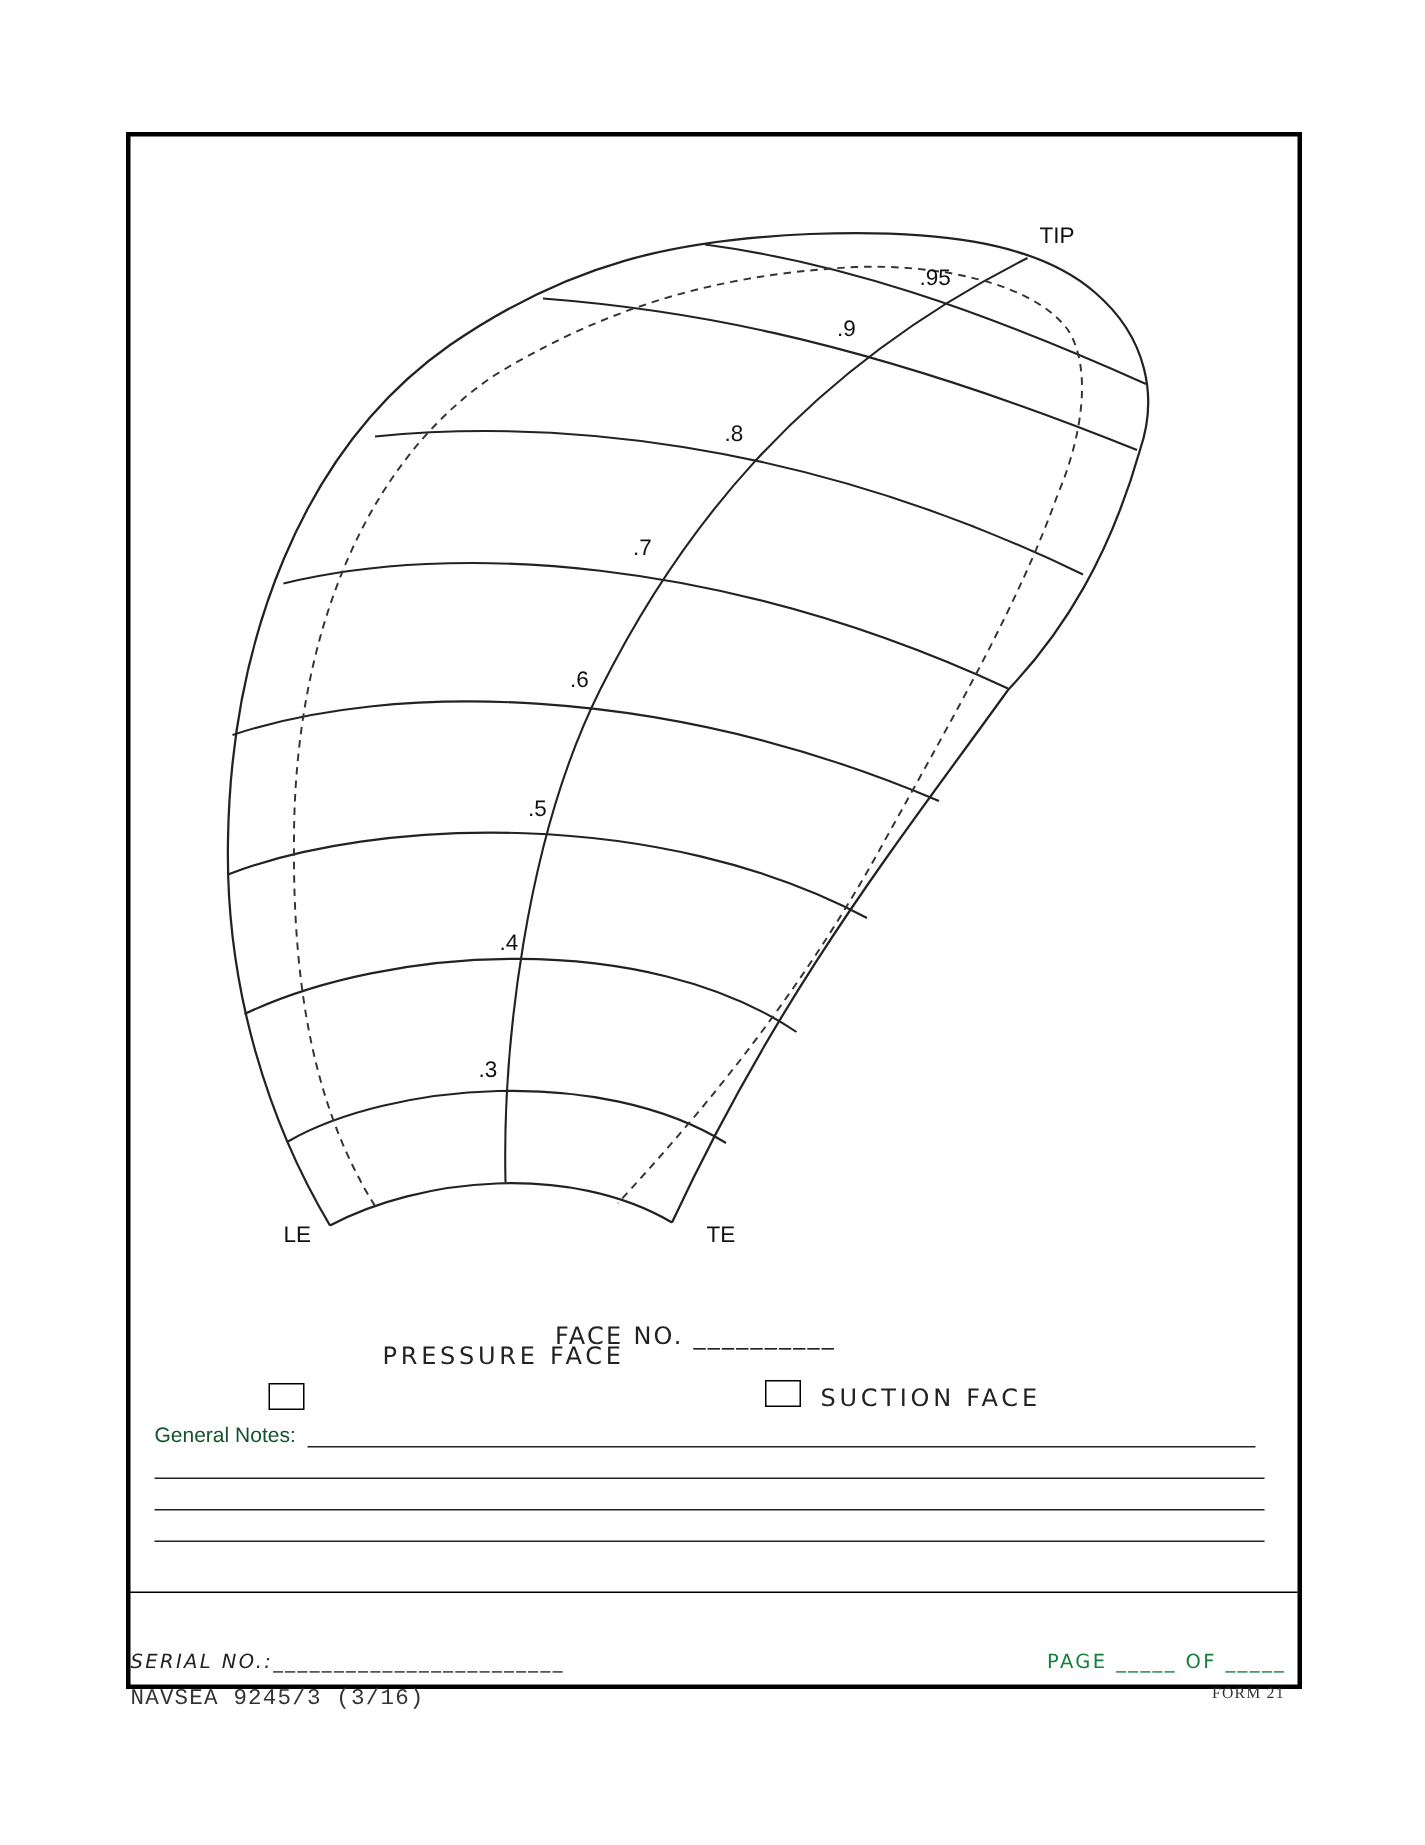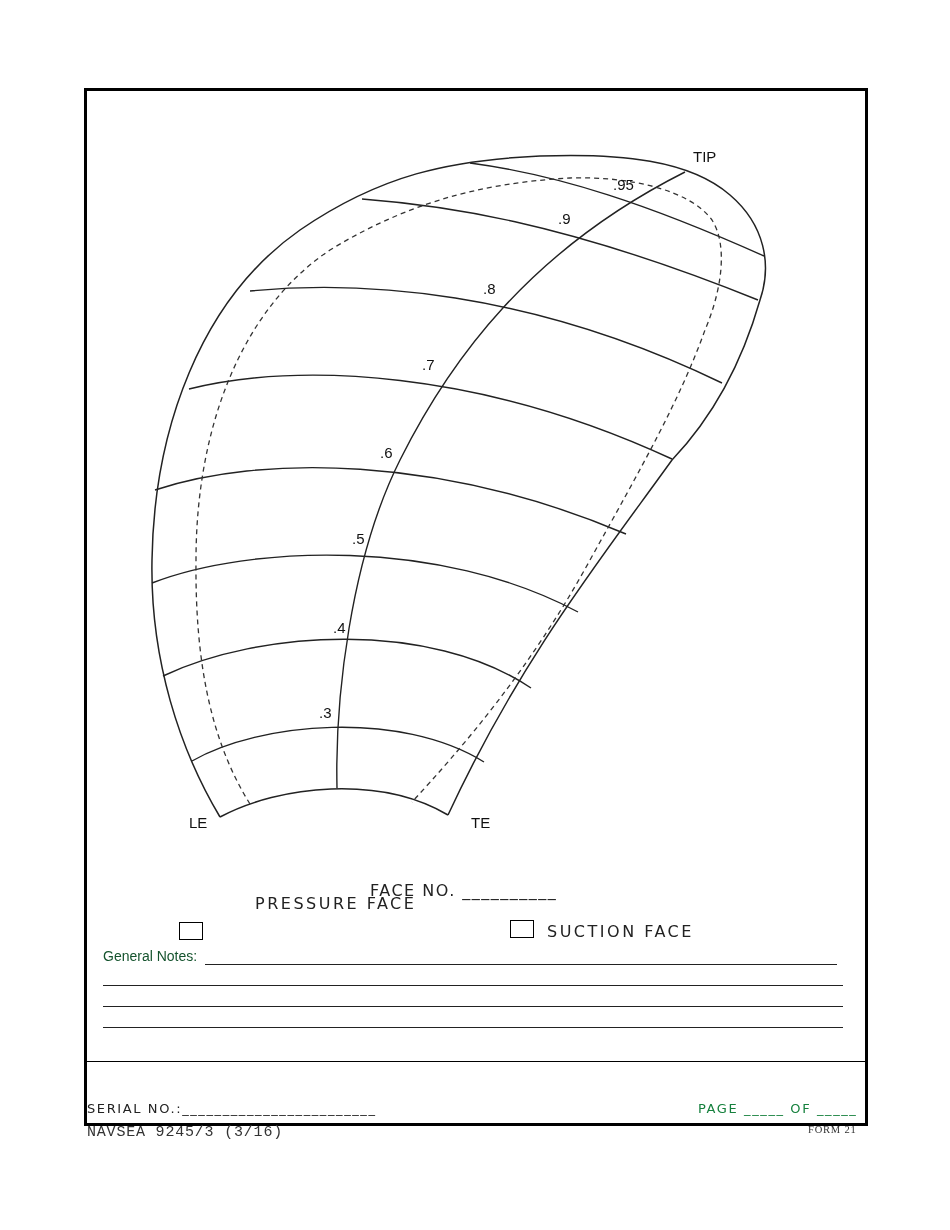--- a/index.html
+++ b/index.html
@@ -5,21 +5,21 @@
   html, body { margin: 0; padding: 0; background: #ffffff; }
   body { width: 950px; height: 1230px; position: relative; font-family: "Liberation Sans", sans-serif; color: #111; }
   .frame { position: absolute; left: 84px; top: 88px; width: 778px; height: 1032px; border: 3px solid #000; box-sizing: content-box; }
   .diagram { position: absolute; left: 0; top: 0; }
   .blade-no { position: absolute; left: 370px; top: 881px; font-size: 16px; letter-spacing: 1.5px; color: #222; font-family: "DejaVu Sans", sans-serif; }
   .checkbox { position: absolute; width: 24px; height: 18px; border: 1.5px solid #000; box-sizing: border-box; background: #fff; cursor: pointer; }
   .face-label { position: absolute; font-size: 16px; letter-spacing: 2.5px; color: #222; font-family: "DejaVu Sans", sans-serif; }
   .notes-label { position: absolute; left: 103px; top: 948px; font-size: 14px; color: #14532d; font-family: "Liberation Sans", sans-serif; }
   .note-line { position: absolute; height: 0; border-bottom: 1px solid #222; }
   .divider { position: absolute; left: 84px; width: 781px; top: 1061px; height: 0; border-top: 1.5px solid #000; }
-  .serial { position: absolute; left: 87px; top: 1101px; font-size: 13px; letter-spacing: 1.6px; color: #222; font-family: "DejaVu Sans", sans-serif; }
+  .serial { position: absolute; left: 87px; top: 1101px; font-size: 13px; letter-spacing: 1.6px; color: #222; font-family: "DejaVu Sans", sans-serif; font-style: italic; }
   .page { position: absolute; left: 698px; top: 1101px; font-size: 13px; letter-spacing: 1.6px; color: #15803d; font-family: "DejaVu Sans", sans-serif; }
   .footer-left { position: absolute; left: 87px; top: 1124px; font-size: 15px; letter-spacing: 0.8px; color: #333; font-family: Liberation Mono, monospace; }
   .footer-right { position: absolute; left: 808px; top: 1124px; font-size: 10.5px; letter-spacing: 0.8px; color: #333; font-family: Liberation Serif, serif; }
   svg text { font-family: "Liberation Sans", sans-serif; font-size: 15px; fill: #111; }
 </style>
 </head>
 <body>
 
 <div class="frame"></div>
 

